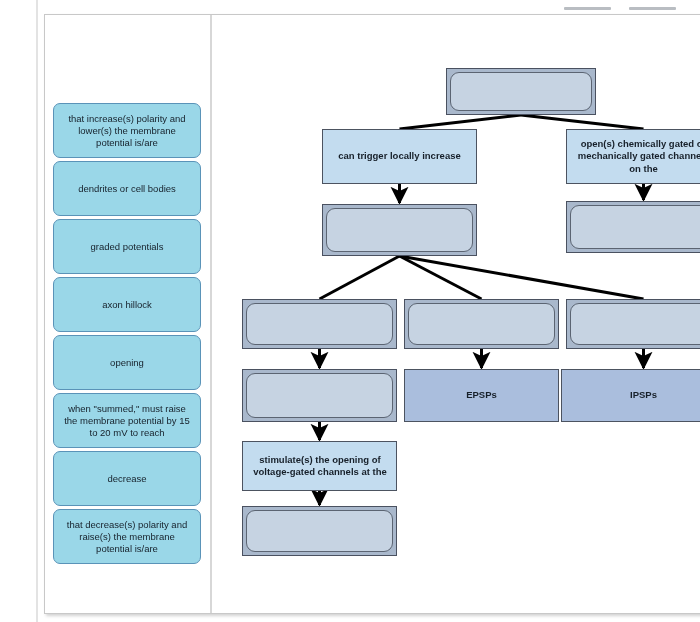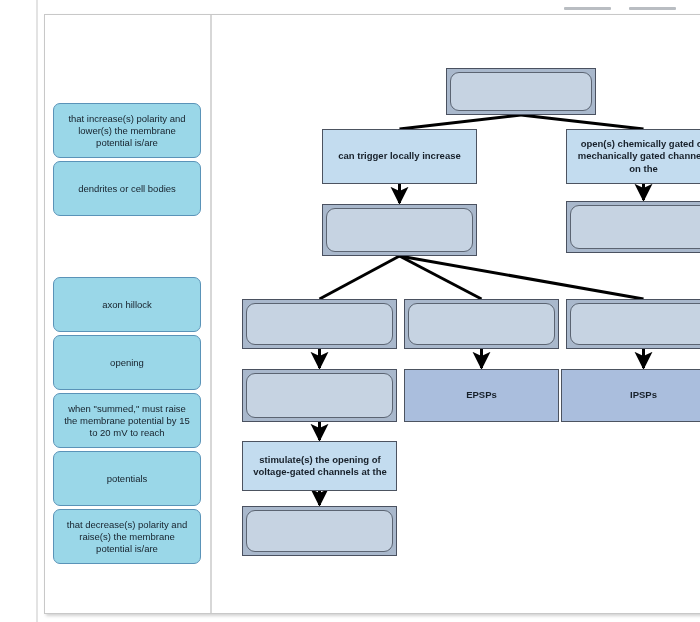--- a/index.html
+++ b/index.html
@@ -156,31 +156,34 @@
 
     <div id="column-divider"></div>
 
     <div id="word-bank">
         <div class="bank-item" style="top: 88px; left: 8px; width: 148px; height: 55px;">
           <span>that increase(s) polarity and lower(s) the membrane potential is/are</span>
         </div>
         <div class="bank-item" style="top: 146px; left: 8px; width: 148px; height: 55px;">
           <span>dendrites or cell bodies</span>
         </div>
+        <div class="bank-item" style="top: 204px; left: 8px; width: 148px; height: 55px;">
+          <span>graded potentials</span>
+        </div>
         <div class="bank-item" style="top: 262px; left: 8px; width: 148px; height: 55px;">
           <span>axon hillock</span>
         </div>
         <div class="bank-item" style="top: 320px; left: 8px; width: 148px; height: 55px;">
           <span>opening</span>
         </div>
         <div class="bank-item" style="top: 378px; left: 8px; width: 148px; height: 55px;">
           <span>when "summed," must raise the membrane potential by 15 to 20 mV to reach</span>
         </div>
         <div class="bank-item" style="top: 436px; left: 8px; width: 148px; height: 55px;">
-          <span>potentials</span>
+          <span>decrease</span>
         </div>
         <div class="bank-item" style="top: 494px; left: 8px; width: 148px; height: 55px;">
           <span>that decrease(s) polarity and raise(s) the membrane potential is/are</span>
         </div>
       </div>
 
     <div id="diagram-canvas">
       <svg id="connector-layer" viewBox="0 0 521 600" width="521" height="600">
         <defs>
           <marker id="arrowhead" markerWidth="7" markerHeight="7" refX="5.4" refY="3" orient="auto" markerUnits="strokeWidth">

